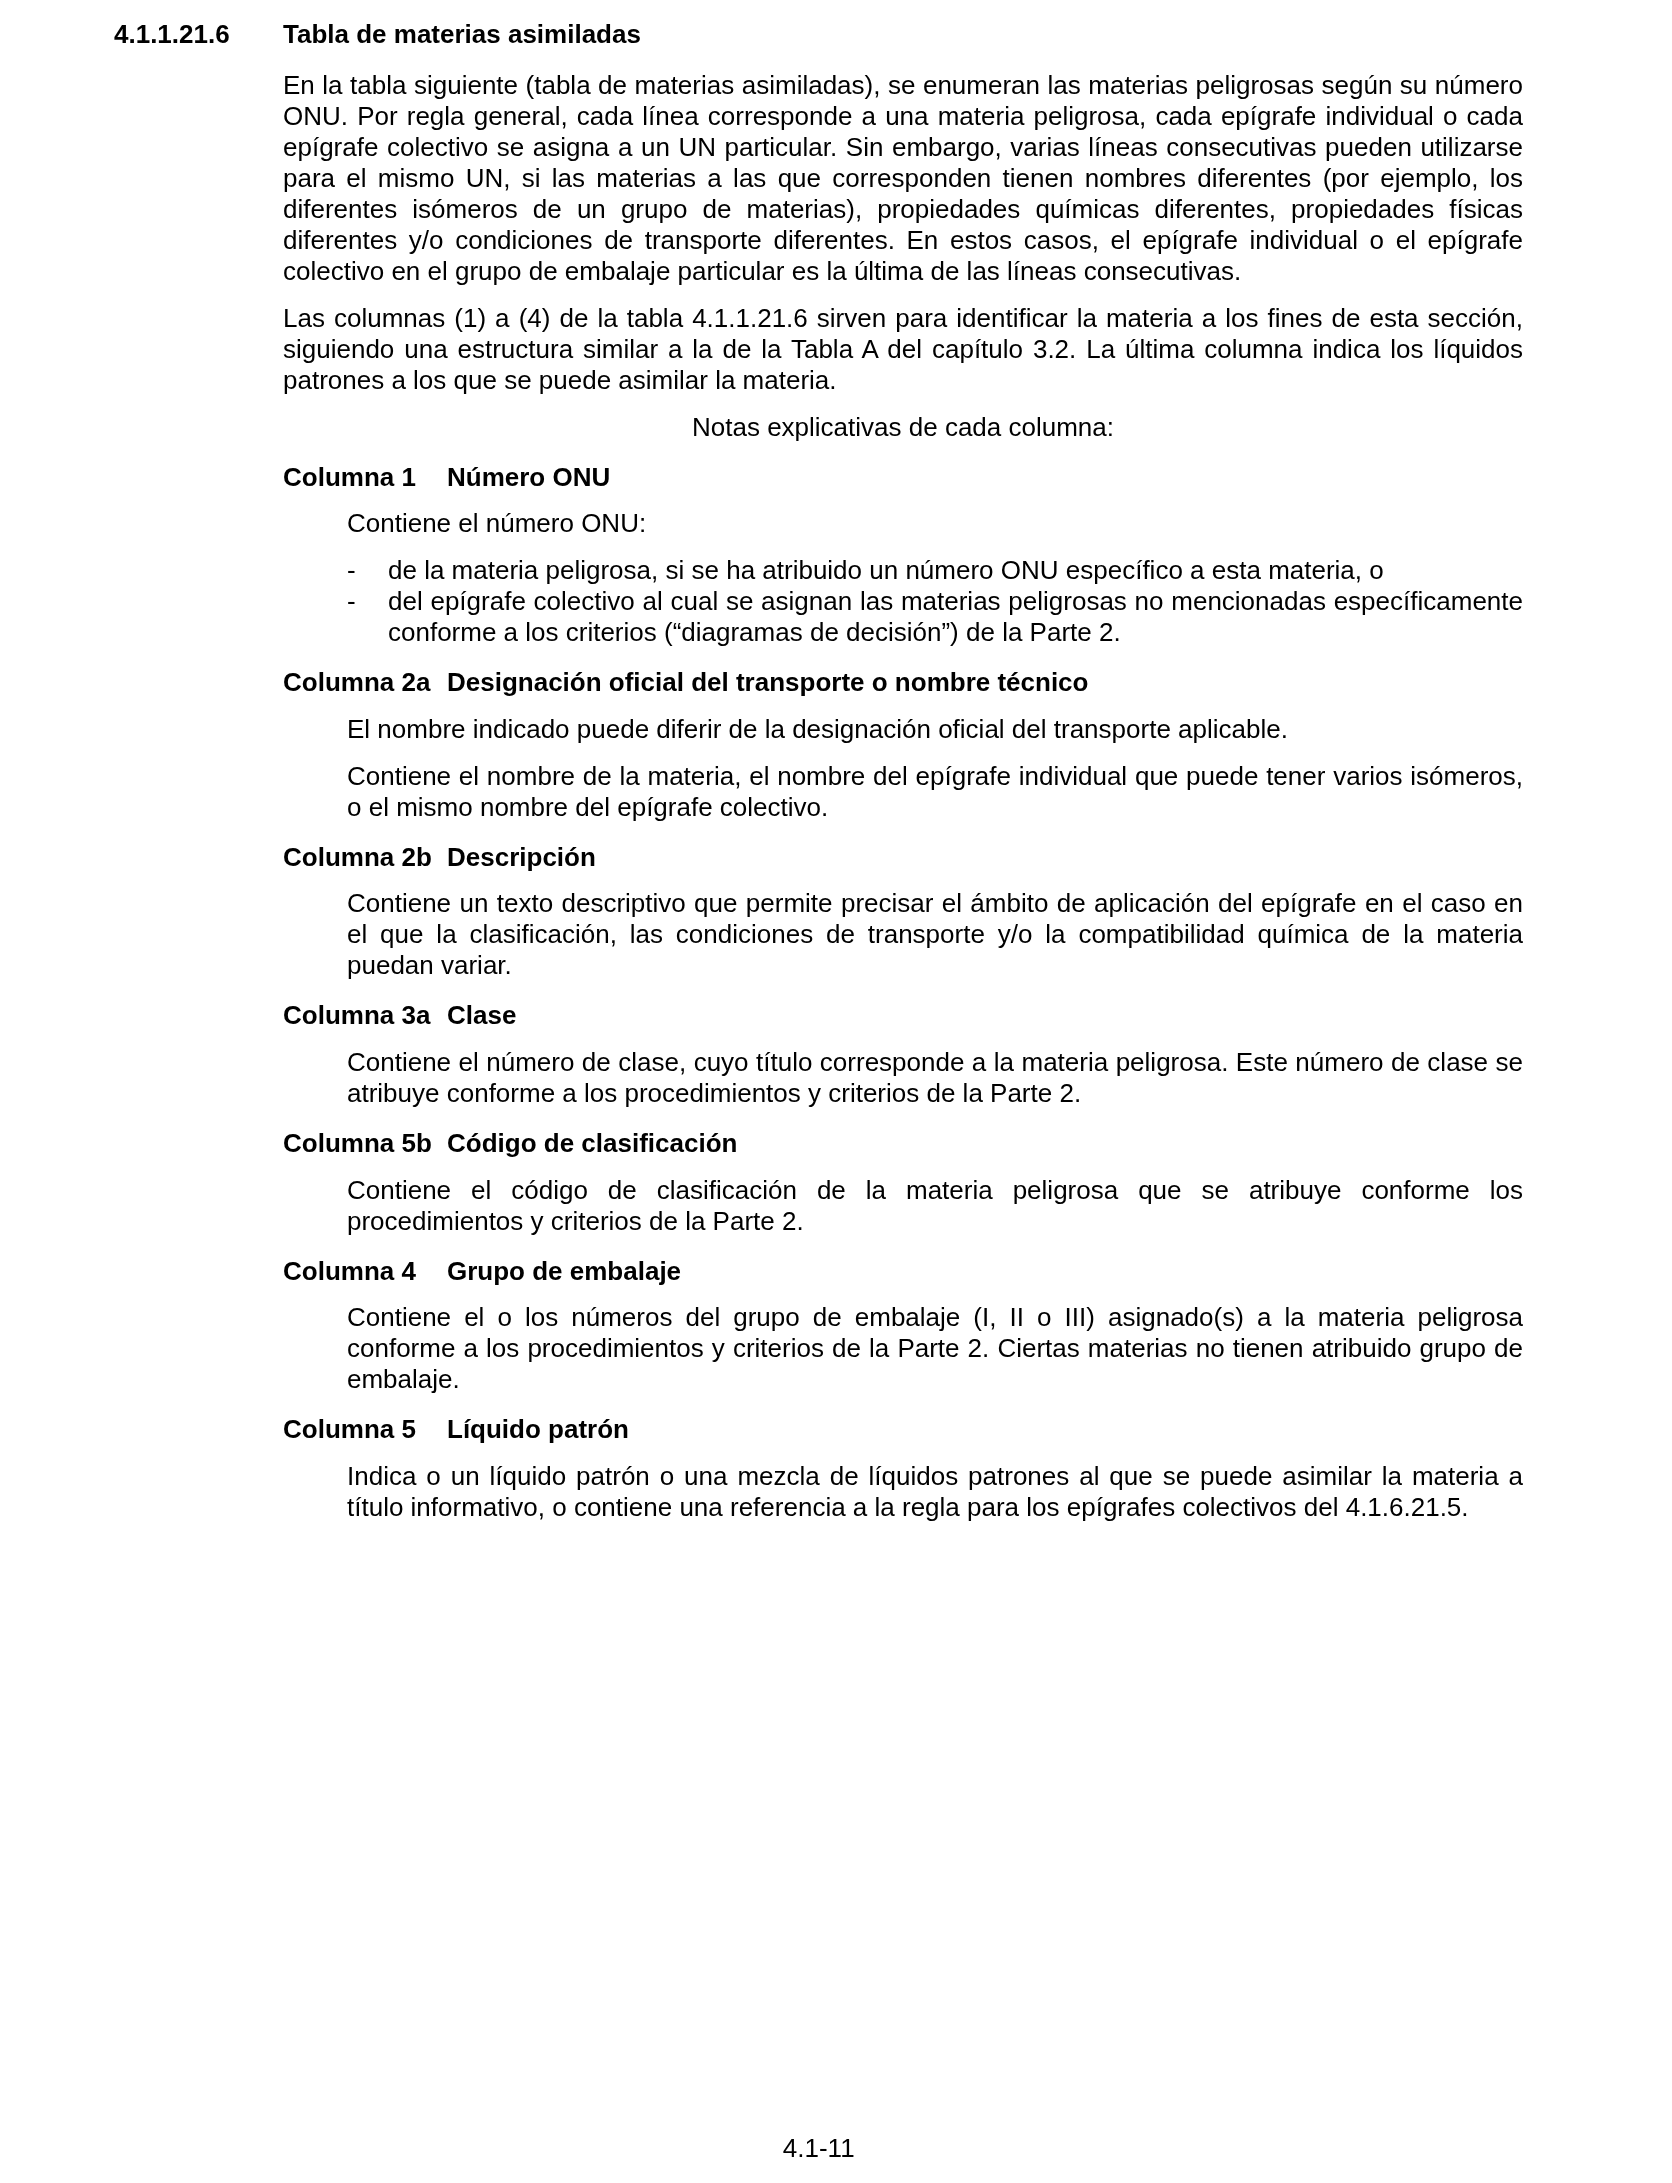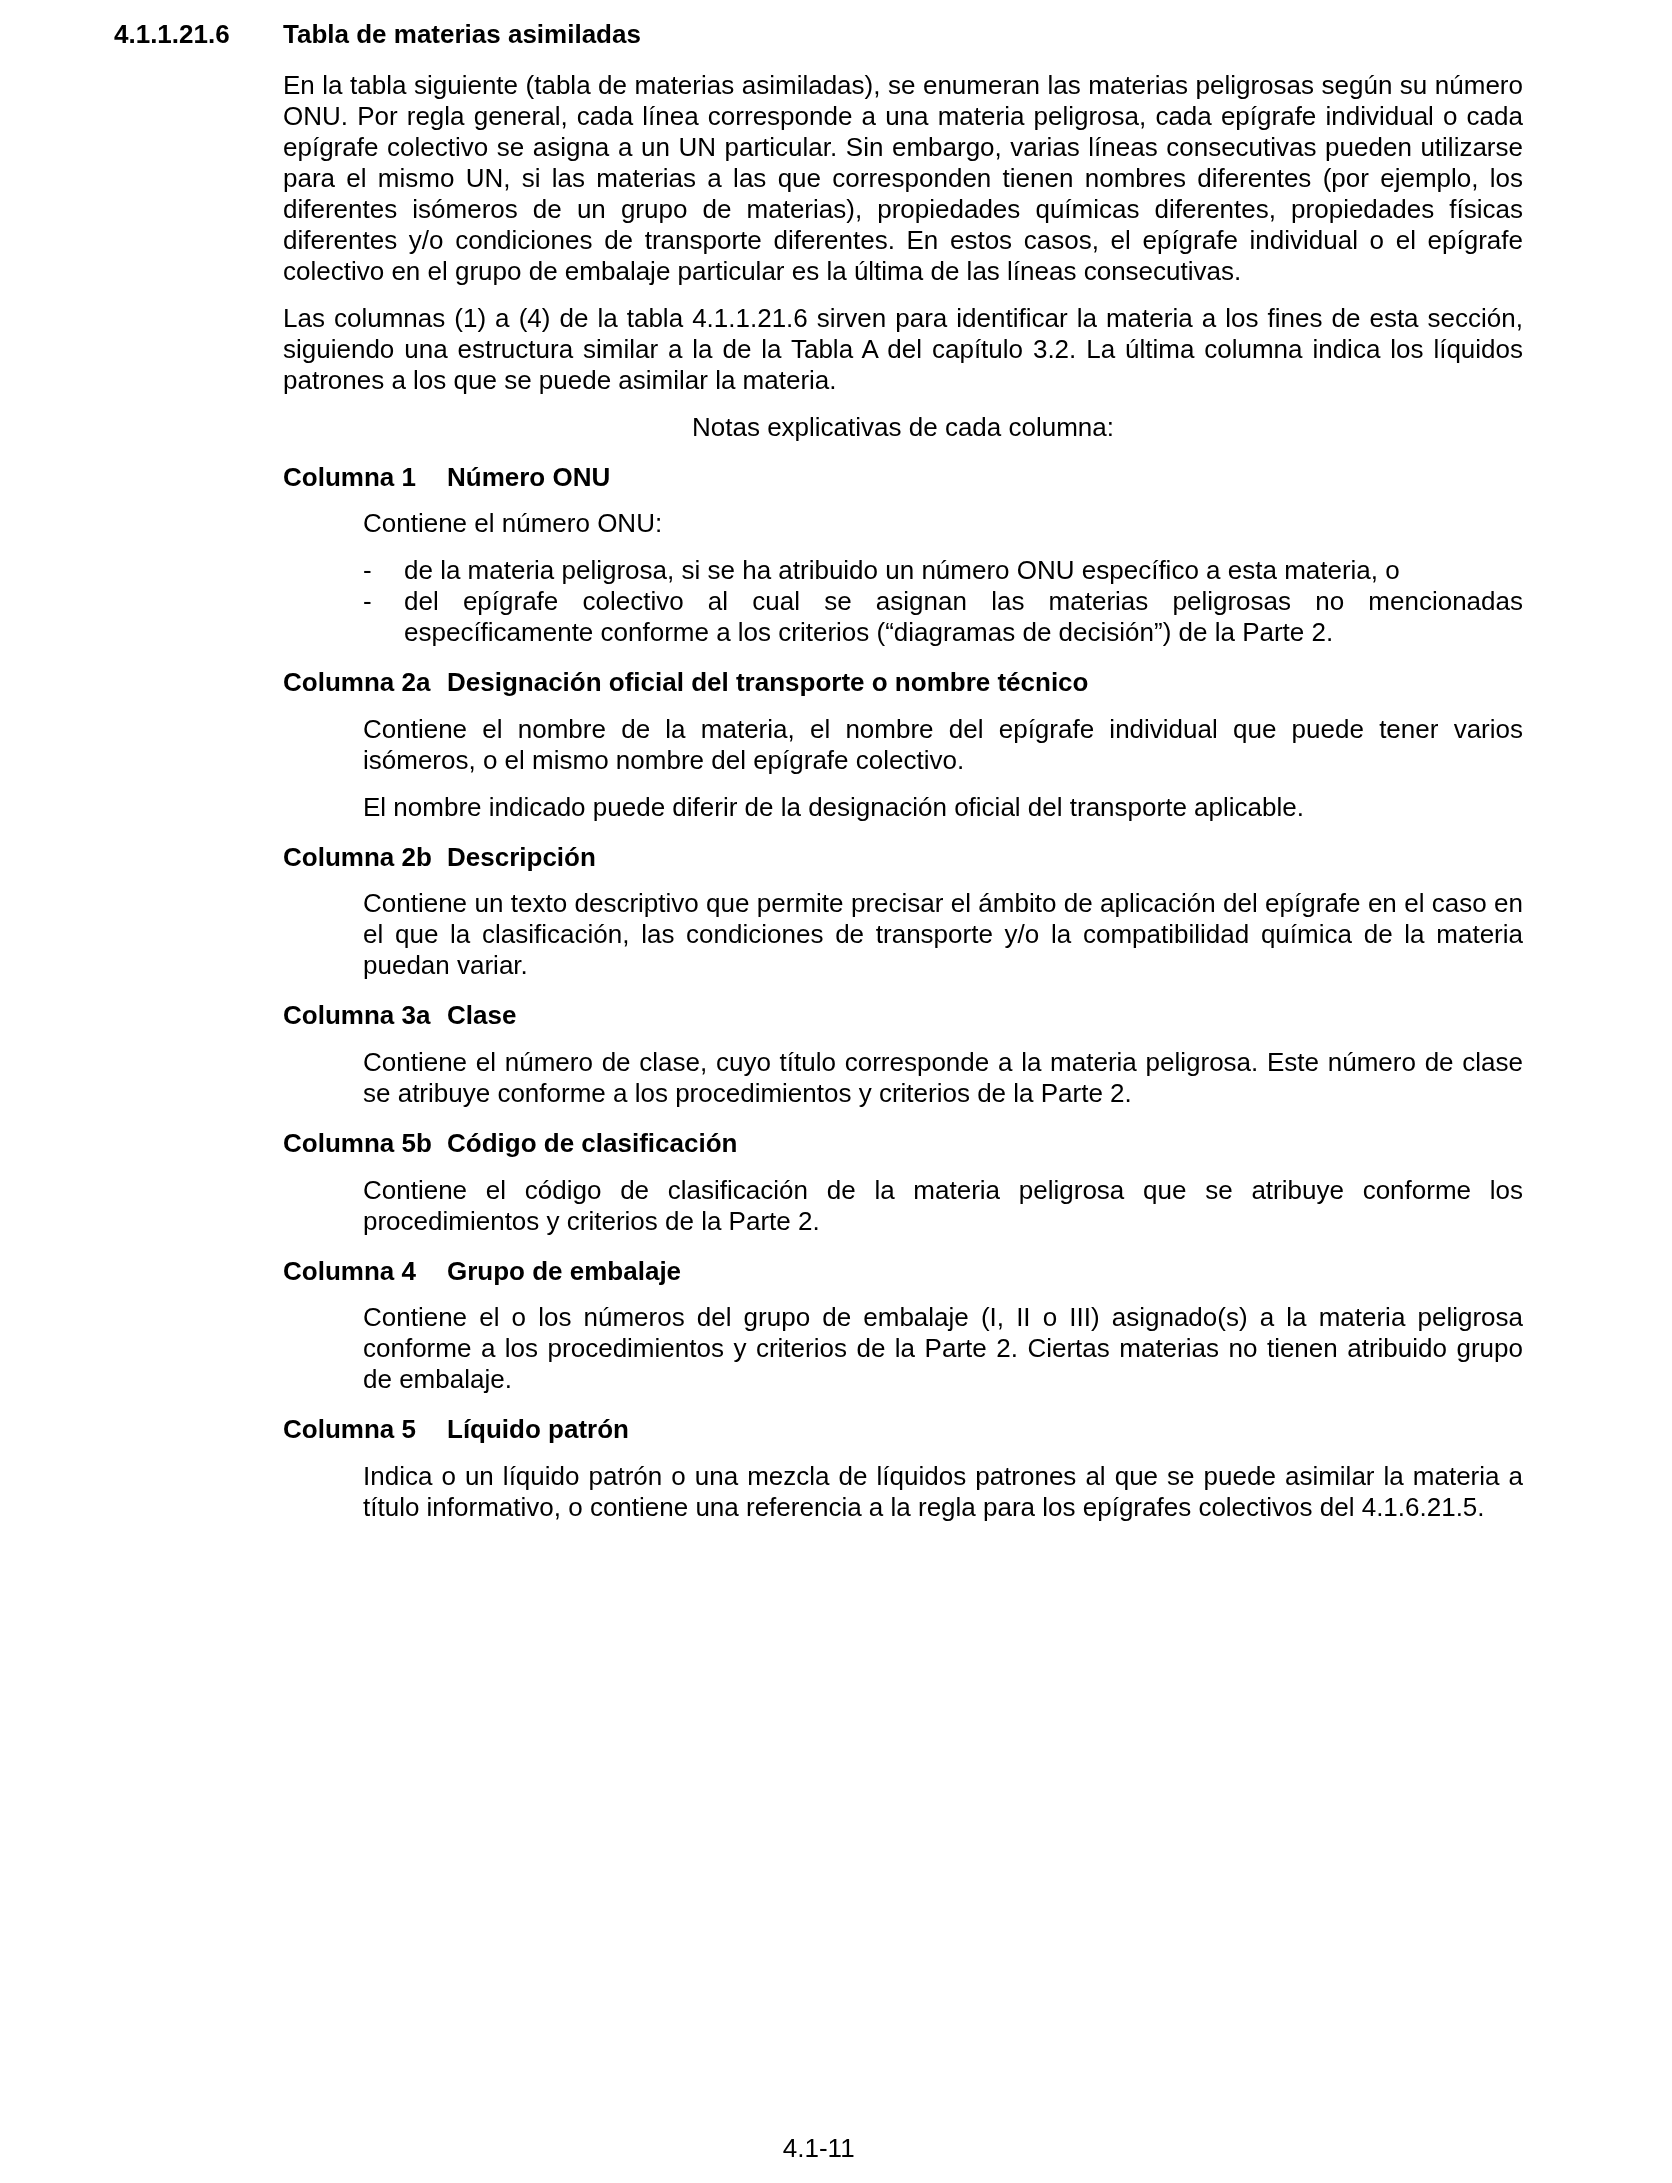--- a/index.html
+++ b/index.html
@@ -20,21 +20,21 @@
     margin: 0 0 15.7px 169px;
     width: 1240px;
     text-align: justify;
   }
   .para.single { text-align: center; }
 
   .entry { margin-top: 19px; margin-left: 169px; width: 1240px; }
   .entry-row { display: flex; font-weight: bold; }
   .entry-label { flex: 0 0 164px; }
   .entry-title { flex: 1; }
-  .entry-body { margin-left: 80px; margin-top: 15.7px; }
+  .entry-body { margin-left: 64px; margin-top: 15.7px; }
   .entry-body .para { margin: 0 0 15.7px 0; width: auto; }
 
   .bullets { }
   .bullet { display: flex; }
   .bullet .dash { flex: 0 0 41px; }
   .bullet .btext { flex: 1; text-align: justify; }
 
   .page-footer {
     position: absolute; top: 2133px; left: 0; width: 1672px;
     text-align: center; transform: translateX(-17.3px);
@@ -74,22 +74,22 @@
         </div>
       </div>
     </section>
 
     <section class="entry">
       <div class="entry-row">
         <span class="entry-label">Columna 2a</span>
         <span class="entry-title">Designación oficial del transporte o nombre técnico</span>
       </div>
       <div class="entry-body">
+        <p class="para">El nombre indicado puede diferir de la designación oficial del transporte aplicable.</p>
         <p class="para">Contiene el nombre de la materia, el nombre del epígrafe individual que puede tener varios isómeros, o el mismo nombre del epígrafe colectivo.</p>
-        <p class="para">El nombre indicado puede diferir de la designación oficial del transporte aplicable.</p>
       </div>
     </section>
 
     <section class="entry">
       <div class="entry-row">
         <span class="entry-label">Columna 2b</span>
         <span class="entry-title">Descripción</span>
       </div>
       <div class="entry-body">
         <p class="para">Contiene un texto descriptivo que permite precisar el ámbito de aplicación del epígrafe en el caso en el que la clasificación, las condiciones de transporte y/o la compatibilidad química de la materia puedan variar.</p>

